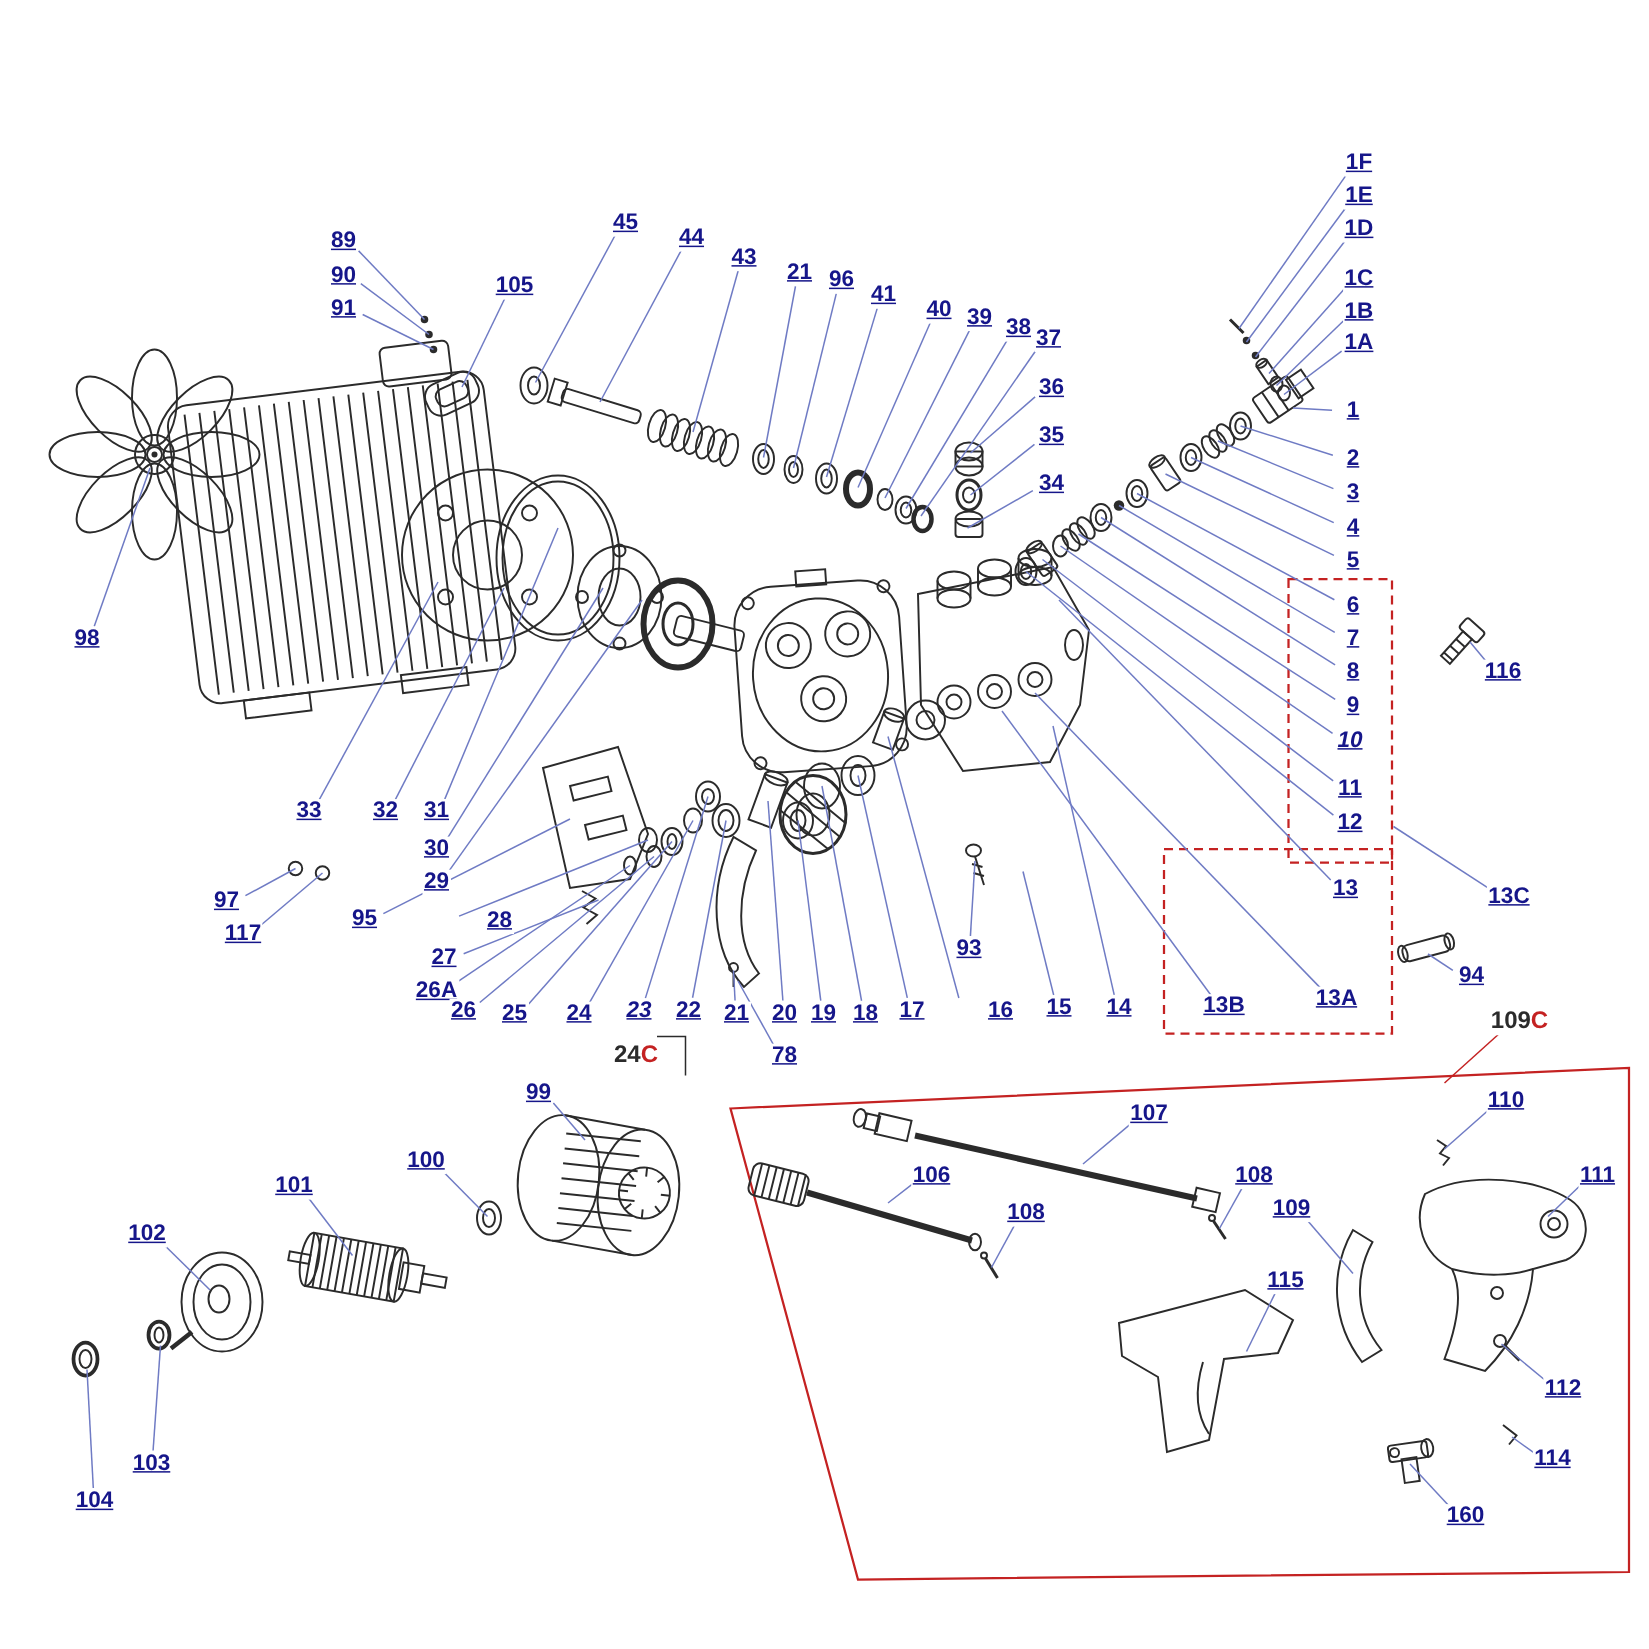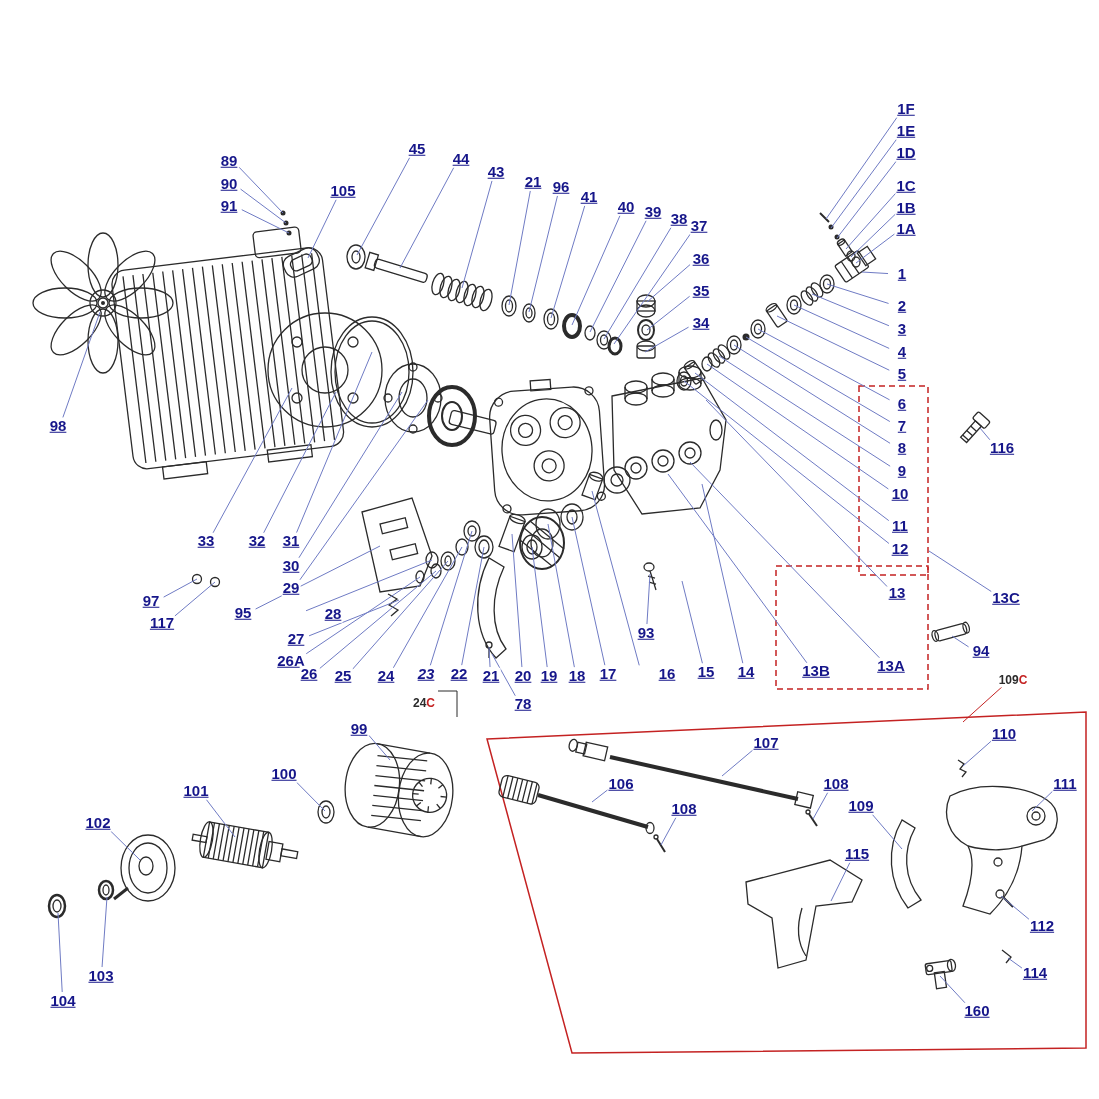--- a/index.html
+++ b/index.html
@@ -10,21 +10,21 @@
   #art,#leader-svg{position:absolute;left:0;top:0;width:1099px;height:1099px;}
   #art{z-index:1;}
   #leader-svg{z-index:2;pointer-events:none;}
   .part-label{
     position:absolute;transform:translate(-50%,-50%);
     font-size:15px;font-weight:600;color:var(--label,#16168a);
     text-decoration:underline;white-space:nowrap;z-index:3;
     background:#fff;padding:0 1px;line-height:1.1;
   }
   .part-label.rc{
-    color:var(--ink,#111);text-decoration:none;font-weight:700;font-size:12px;
+    color:var(--ink,#111);text-decoration:none;font-weight:700;font-size:16px;
   }
   .part-label.rc .suffix{color:var(--red,#c22);}
   .leader{stroke:var(--leader,#6f7bc4);stroke-width:1;}
   .leader.red{stroke:var(--red,#c22);}
   .ink{stroke:var(--ink,#2b2b2b);fill:none;stroke-width:1.3;}
   .ink-fill{fill:var(--ink,#2b2b2b);stroke:none;}
   .redline{stroke:var(--red,#c23);fill:none;stroke-width:1.5;}
 </style>
 </head>
 <body>
@@ -453,21 +453,21 @@
     <div class="part-label" style="left: 906px; top: 229px;">1A</div>
     <div class="part-label" style="left: 902px; top: 274px;">1</div>
     <div class="part-label" style="left: 902px; top: 306px;">2</div>
     <div class="part-label" style="left: 902px; top: 329px;">3</div>
     <div class="part-label" style="left: 902px; top: 352px;">4</div>
     <div class="part-label" style="left: 902px; top: 374px;">5</div>
     <div class="part-label" style="left: 902px; top: 404px;">6</div>
     <div class="part-label" style="left: 902px; top: 426px;">7</div>
     <div class="part-label" style="left: 902px; top: 448px;">8</div>
     <div class="part-label" style="left: 902px; top: 471px;">9</div>
-    <div class="part-label" style="left: 900px; top: 494px;">10</div>
+    <div class="part-label" style="left: 900px; top: 494px; font-style: italic;">10</div>
     <div class="part-label" style="left: 900px; top: 526px;">11</div>
     <div class="part-label" style="left: 900px; top: 549px;">12</div>
     <div class="part-label" style="left: 897px; top: 593px;">13</div>
     <div class="part-label" style="left: 1002px; top: 448px;">116</div>
     <div class="part-label" style="left: 1006px; top: 598px;">13C</div>
     <div class="part-label" style="left: 981px; top: 651px;">94</div>
     <div class="part-label" style="left: 891px; top: 666px;">13A</div>
     <div class="part-label" style="left: 816px; top: 671px;">13B</div>
     <div class="part-label" style="left: 58px; top: 426px;">98</div>
     <div class="part-label" style="left: 206px; top: 541px;">33</div>

